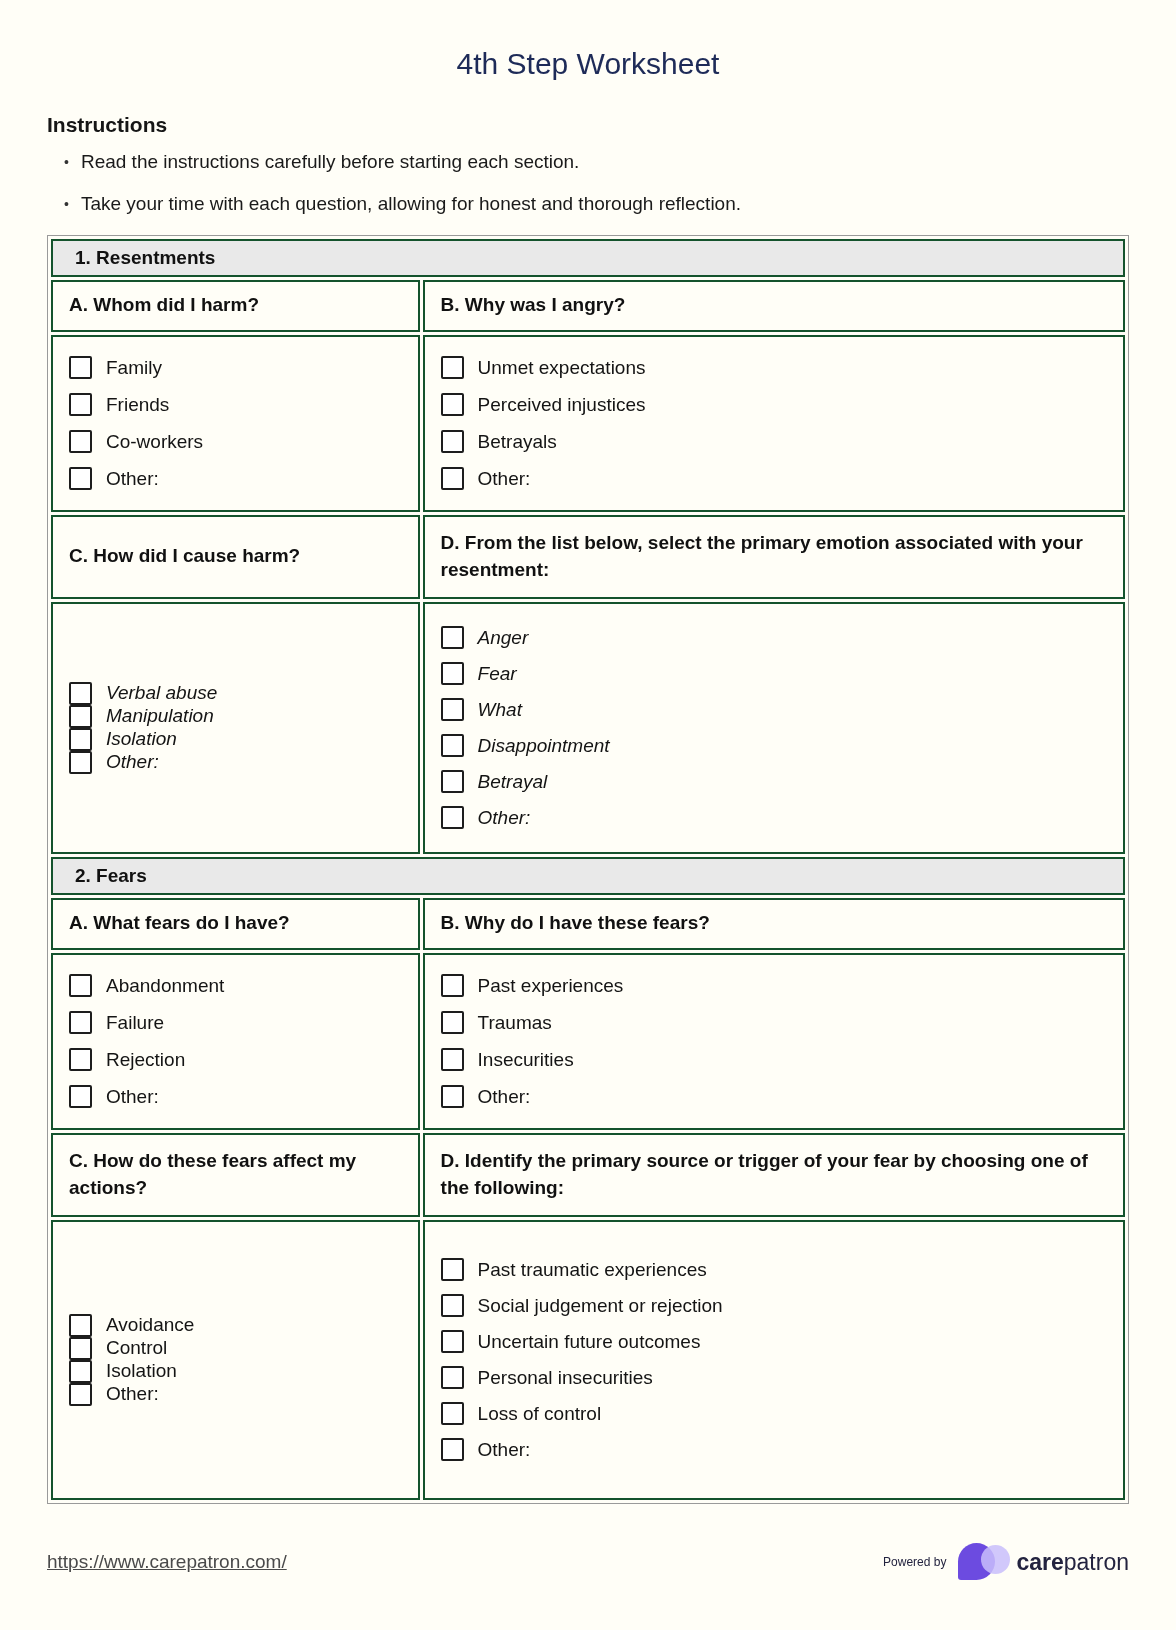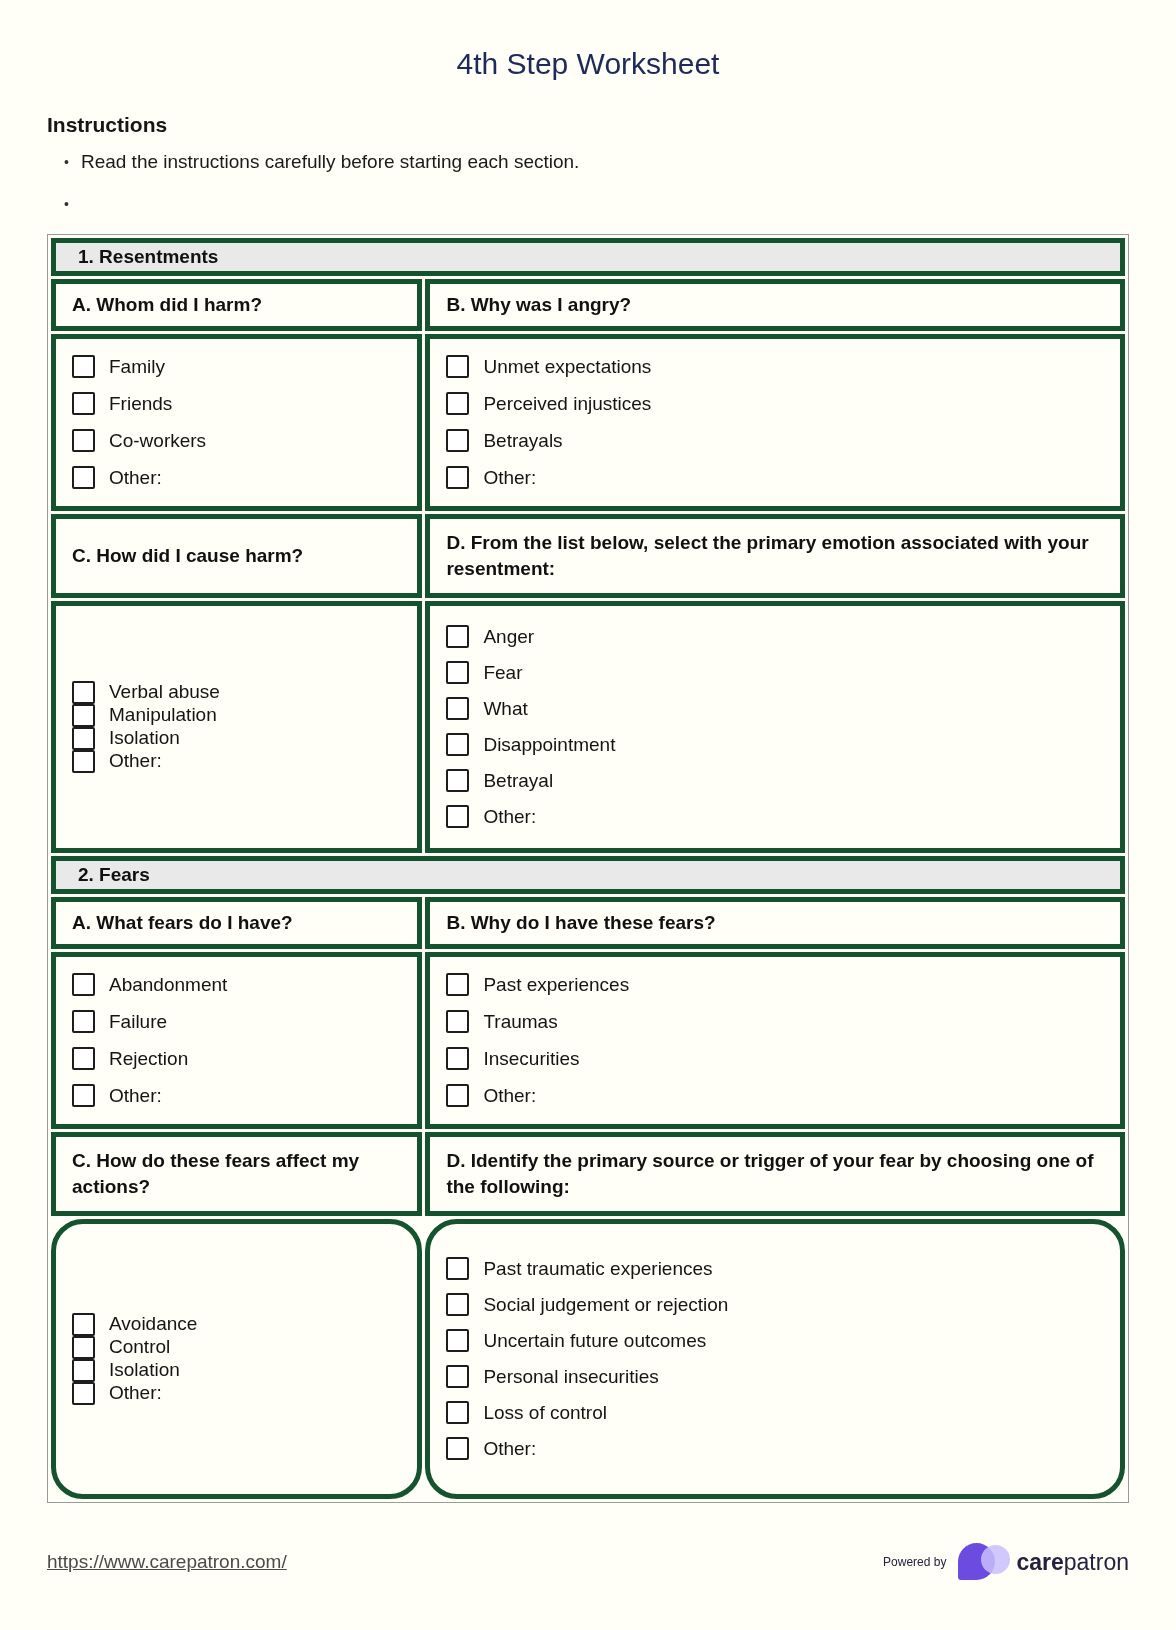--- a/index.html
+++ b/index.html
@@ -33,40 +33,40 @@
     margin:0 12px 0 17px;color:#333;
   }
   table.worksheet{
     width:100%;
     border-collapse:separate;
     border-spacing:3px;
     border:1px solid #9a9a9a;
     margin-top:18px;
   }
   table.worksheet td{
-    border:5px solid #14532d;
+    border:2px solid #14532d;
     box-sizing:border-box;
     vertical-align:middle;
   }
   td.section-cell{
     background:var(--header-bg,#e9e9e9);
     font-size:19px;font-weight:bold;
     padding:0 0 0 22px;
     height:38px;
   }
   td.q-cell{
     font-size:19px;font-weight:bold;
     padding:0 18px 0 16px;
     line-height:1.38;
   }
   tr.row-q td{height:52px;}
   tr.row-q-tall td{height:84px;}
   tr.row-c td{height:177px;}
-  tr.row-c-tall td{height:252px;}
-  tr.row-c-xtall td{height:280px;border-radius:32px;}
+  tr.row-c-tall td{height:252px;font-style:italic;}
+  tr.row-c-xtall td{height:280px;}
   td.opt-cell{padding:10px 14px 10px 16px;}
   .opts{display:flex;flex-direction:column;justify-content:center;height:100%;}
   .opts.gap-med{gap:14px;}
   .opts.gap-large{}
   .opts.gap-small{gap:13px;}
   .opt{display:flex;align-items:center;gap:14px;}
   .checkbox{
     width:23px;height:23px;flex:0 0 23px;
     border:2px solid #1d1d1d;border-radius:2px;
     background:#fff;box-sizing:border-box;
@@ -103,20 +103,21 @@
 <h1 class="page-title">4th Step Worksheet</h1>
 
 <h2 class="instructions-heading">Instructions</h2>
 <ul class="instructions-list">
     <li>
       <span class="bullet-dot">•</span>
       <span>Read the instructions carefully before starting each section.</span>
     </li>
     <li>
       <span class="bullet-dot">•</span>
+      <span>Take your time with each question, allowing for honest and thorough reflection.</span>
     </li>
   </ul>
 
 <table class="worksheet">
   <tbody>
       <tr>
         <td colspan="2" class="section-cell">1. Resentments</td>
       </tr>
       <tr class="row-q">
         <td class="q-cell">A. Whom did I harm?</td>

